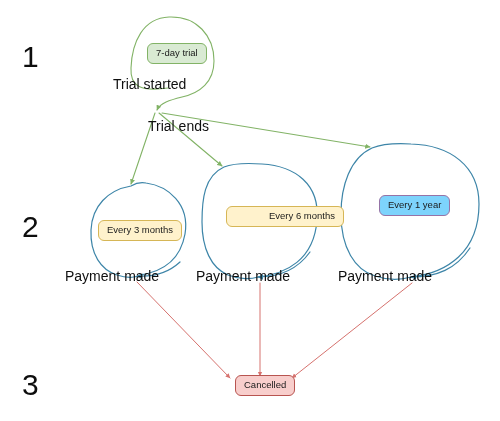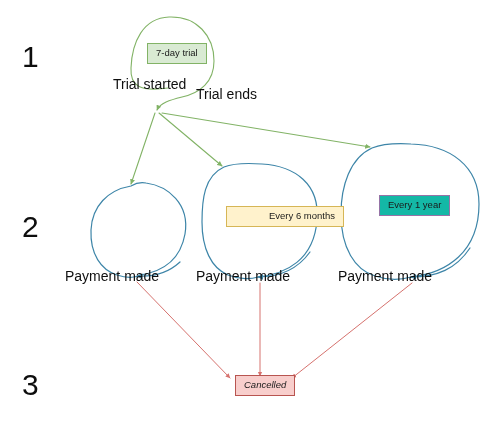--- a/index.html
+++ b/index.html
@@ -44,37 +44,37 @@
     box-sizing: border-box;
     font-family: "Liberation Sans", sans-serif;
     font-size: 9.5px;
     color: #1a1a1a;
     padding: 4px 8px 5px 8px;
     border-width: 1px;
     border-style: solid;
     white-space: nowrap;
     line-height: 1;
     text-align: center;
+    border-radius: 6px;
   }
   .node-trial {
     background: #d9ead3;
     border-color: #82b366;
   }
   .node-cycle-yellow {
     background: #fff2cc;
     border-color: #d6b656;
   }
   .node-cycle-purple {
-    background: #14b8a6;
+    background: #7dd3fc;
     border-color: #9673a6;
   }
   .node-cancelled {
     background: #f8cecc;
     border-color: #b85450;
-    font-style: italic;
   }
 
   
   .edge-label {
     position: absolute;
     font-family: Liberation Sans, sans-serif;
     font-size: 14px;
     color: #0f0f0f;
     white-space: nowrap;
     line-height: 1;
@@ -161,30 +161,31 @@
       <path d="M 412 283 L 292 378" fill="none" stroke="#d6726e" stroke-width="1.0" stroke-linecap="round" marker-end="url(#arrow-red)"></path>
     </g>
   </svg>
 
   <div class="stage-number" style="left:22px; top:42px;">1</div>
   <div class="stage-number" style="left:22px; top:212px;">2</div>
   <div class="stage-number" style="left:22px; top:370px;">3</div>
 
   <div class="node-box node-trial" style="left:147px; top:43px;">7-day trial</div>
 
+  <div class="node-box node-cycle-yellow" style="left:98px; top:220px;">Every 3 months</div>
 
   <div class="node-box node-cycle-yellow" style="left:226px; top:206px;padding-left:42px;">Every 6 months</div>
 
   <div class="node-box node-cycle-purple" style="left:379px; top:195px;">Every 1 year</div>
 
   <div class="node-box node-cancelled" style="left:235px; top:375px;">Cancelled</div>
 
   <div class="edge-label" style="left:113px; top:77px;">Trial started</div>
 
-  <div class="edge-label" style="left:148px; top:87px;margin-left:48px;">Trial ends</div>
+  <div class="edge-label" style="left:148px; top:119px;">Trial ends</div>
 
   <div class="edge-label" style="left:65px; top:269px;">Payment made</div>
 
   <div class="edge-label" style="left:196px; top:269px;">Payment made</div>
 
   <div class="edge-label" style="left:338px; top:269px;">Payment made</div>
 
 
 </div>
 

